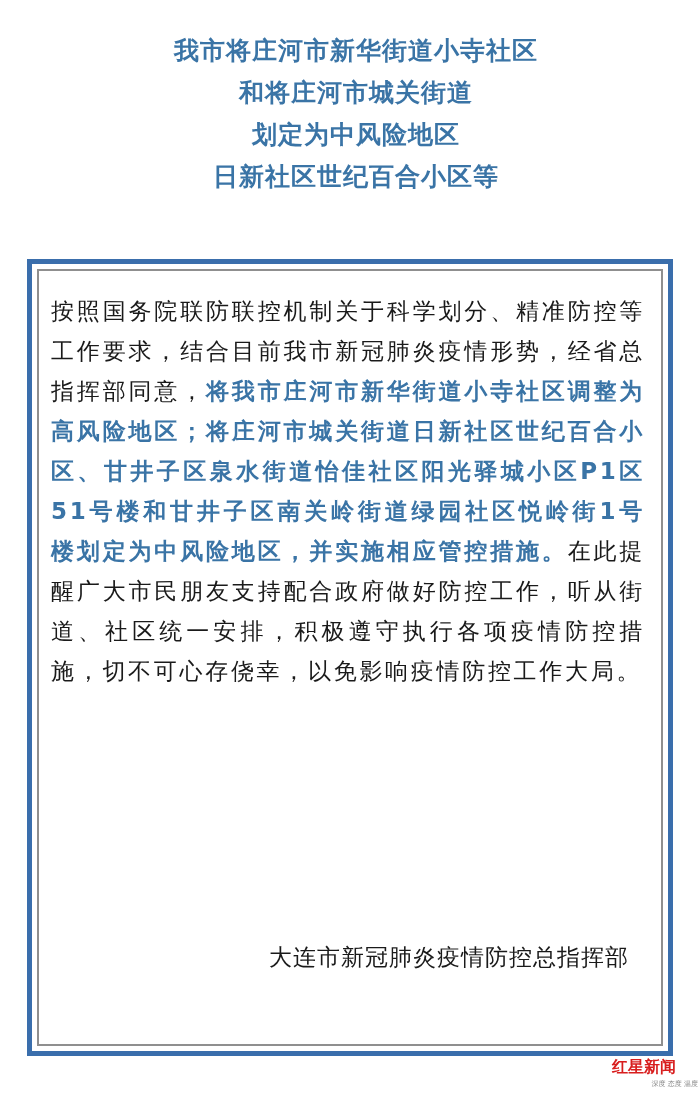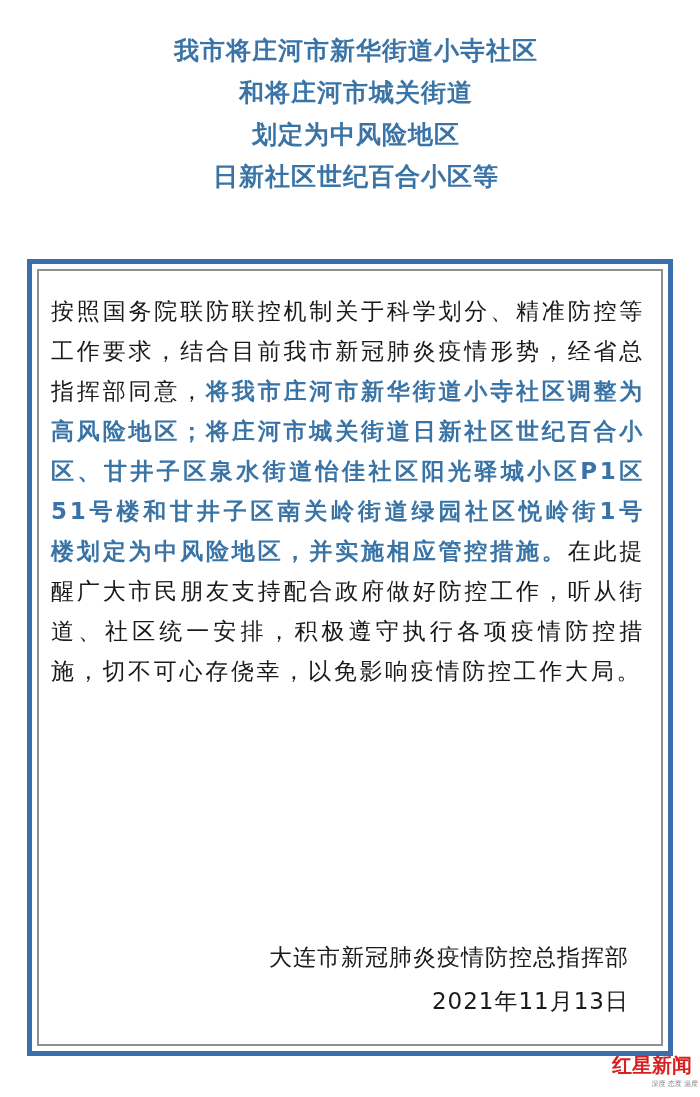--- a/index.html
+++ b/index.html
@@ -29,39 +29,38 @@
       text-align: justify;
     }
     .hl { color: #3a74a6; font-weight: bold; }
     .sign {
       position: absolute; right: 32px; top: 664px; text-align: right;
       font-size: 23px; line-height: 44px; color: #1a1a1a; letter-spacing: 1px;
     }
     .watermark {
       position: absolute; left: 612px; top: 1056px; width: 86px; height: 40px;
     }
-    .wm-logo { font-family: Liberation Mono, monospace; color: #d81e1e; font-weight: bold; font-size: 20px; line-height: 22px; white-space: nowrap; }
+    .wm-logo { font-family: Liberation Sans, sans-serif; color: #d81e1e; font-weight: bold; font-size: 16px; line-height: 22px; white-space: nowrap; }
     .wm-sub { font-size: 7px; color: #888; line-height: 12px; text-align: right; white-space: nowrap; }
   </style>
 </head>
 <body>
 
 <div class="title-block">
   <div class="title-line">我市将庄河市新华街道小寺社区</div>
   <div class="title-line">和将庄河市城关街道</div>
   <div class="title-line">划定为中风险地区</div>
   <div class="title-line">日新社区世纪百合小区等</div>
 </div>
 
 <div class="frame-outer">
   <div class="frame-inner">
     <div class="body-text"><span>按照国务院联防联控机制关于科学划分、精准防控等工作要求，结合目前我市新冠肺炎疫情形势，经省总指挥部同意，</span><span class="hl">将我市庄河市新华街道小寺社区调整为高风险地区；将庄河市城关街道日新社区世纪百合小区、甘井子区泉水街道怡佳社区阳光驿城小区P1区51号楼和甘井子区南关岭街道绿园社区悦岭街1号楼划定为中风险地区，并实施相应管控措施。</span><span>在此提醒广大市民朋友支持配合政府做好防控工作，听从街道、社区统一安排，积极遵守执行各项疫情防控措施，切不可心存侥幸，以免影响疫情防控工作大局。</span></div>
     <div class="sign">
       <div>大连市新冠肺炎疫情防控总指挥部</div>
-      <div>2021年11月13日</div>
     </div>
   </div>
 </div>
 
 <div class="watermark">
   <div class="wm-logo">红星新闻</div>
   <div class="wm-sub">深度 态度 温度</div>
 </div>
 
 </body></html>

